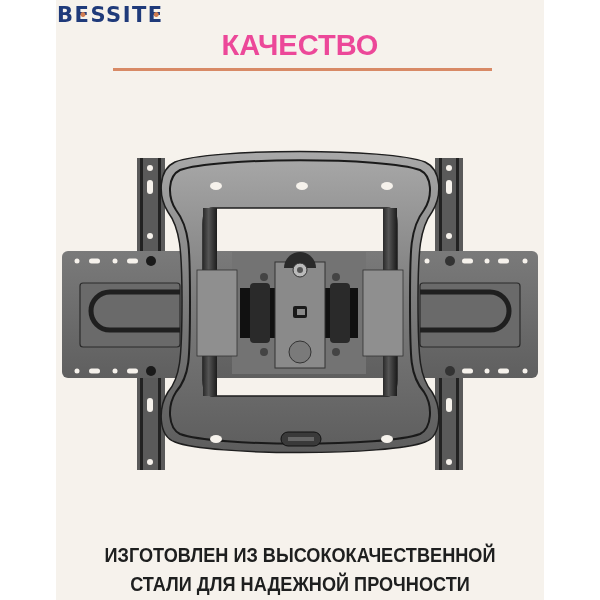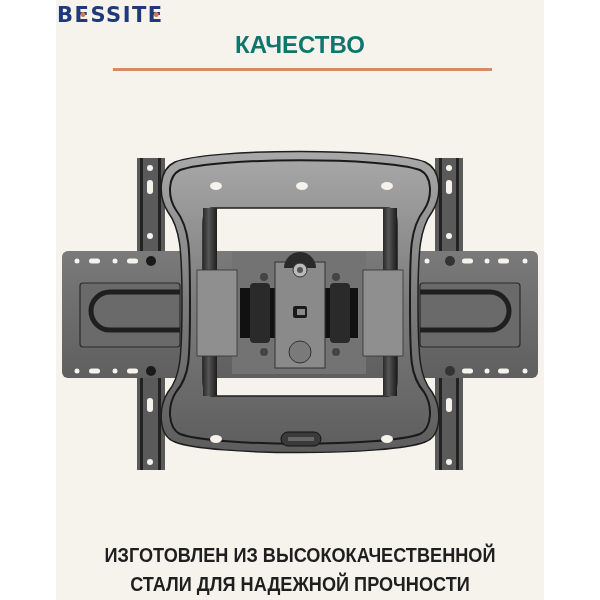--- a/index.html
+++ b/index.html
@@ -1,20 +1,20 @@
 <!DOCTYPE html>
 <html><head>
 <meta charset="utf-8">
 <style>
   html,body{margin:0;padding:0;}
   body{width:600px;height:600px;background:#ffffff;position:relative;overflow:hidden;font-family:"Liberation Sans",sans-serif;}
   .panel{position:absolute;left:56px;top:0;width:488px;height:600px;background:#f6f2ec;}
   .logo{position:absolute;left:57px;top:2px;font-family:"DejaVu Sans",sans-serif;font-weight:bold;font-size:21px;letter-spacing:1.5px;color:#1f3a7a;line-height:26px;}
   .logo .dot{color:#d07c52;}
-  .title{position:absolute;left:0;width:600px;top:28px;text-align:center;font-family:"Liberation Sans",sans-serif;font-weight:bold;font-size:24px;color:#0f766e;letter-spacing:0px;line-height:34px;}
+  .title{position:absolute;left:0;width:600px;top:28px;text-align:center;font-family:"Liberation Sans",sans-serif;font-weight:bold;font-size:29px;color:#ec4899;letter-spacing:0px;line-height:34px;}
   .rule{position:absolute;left:113px;top:68px;width:379px;height:3px;background:#d88a66;}
   .illus{position:absolute;left:56px;top:120px;width:488px;height:360px;}
   .caption{position:absolute;left:0;width:600px;top:541px;text-align:center;font-family:"Liberation Sans",sans-serif;font-weight:bold;font-size:19.5px;color:#1e1f1f;line-height:29px;transform:scaleX(0.93);transform-origin:center;}
 </style>
 </head>
 <body>
 
 <div class="panel"></div>
 
 <div class="logo"><span>B</span><span class="e-wrap" style="position:relative;"><span>E</span><span class="dot" style="position:absolute;left:4px;top:-1px;font-size:14px;">•</span></span><span>SSIT</span><span style="position:relative;"><span>E</span><span class="dot" style="position:absolute;left:4px;top:-1px;font-size:14px;">•</span></span></div>

